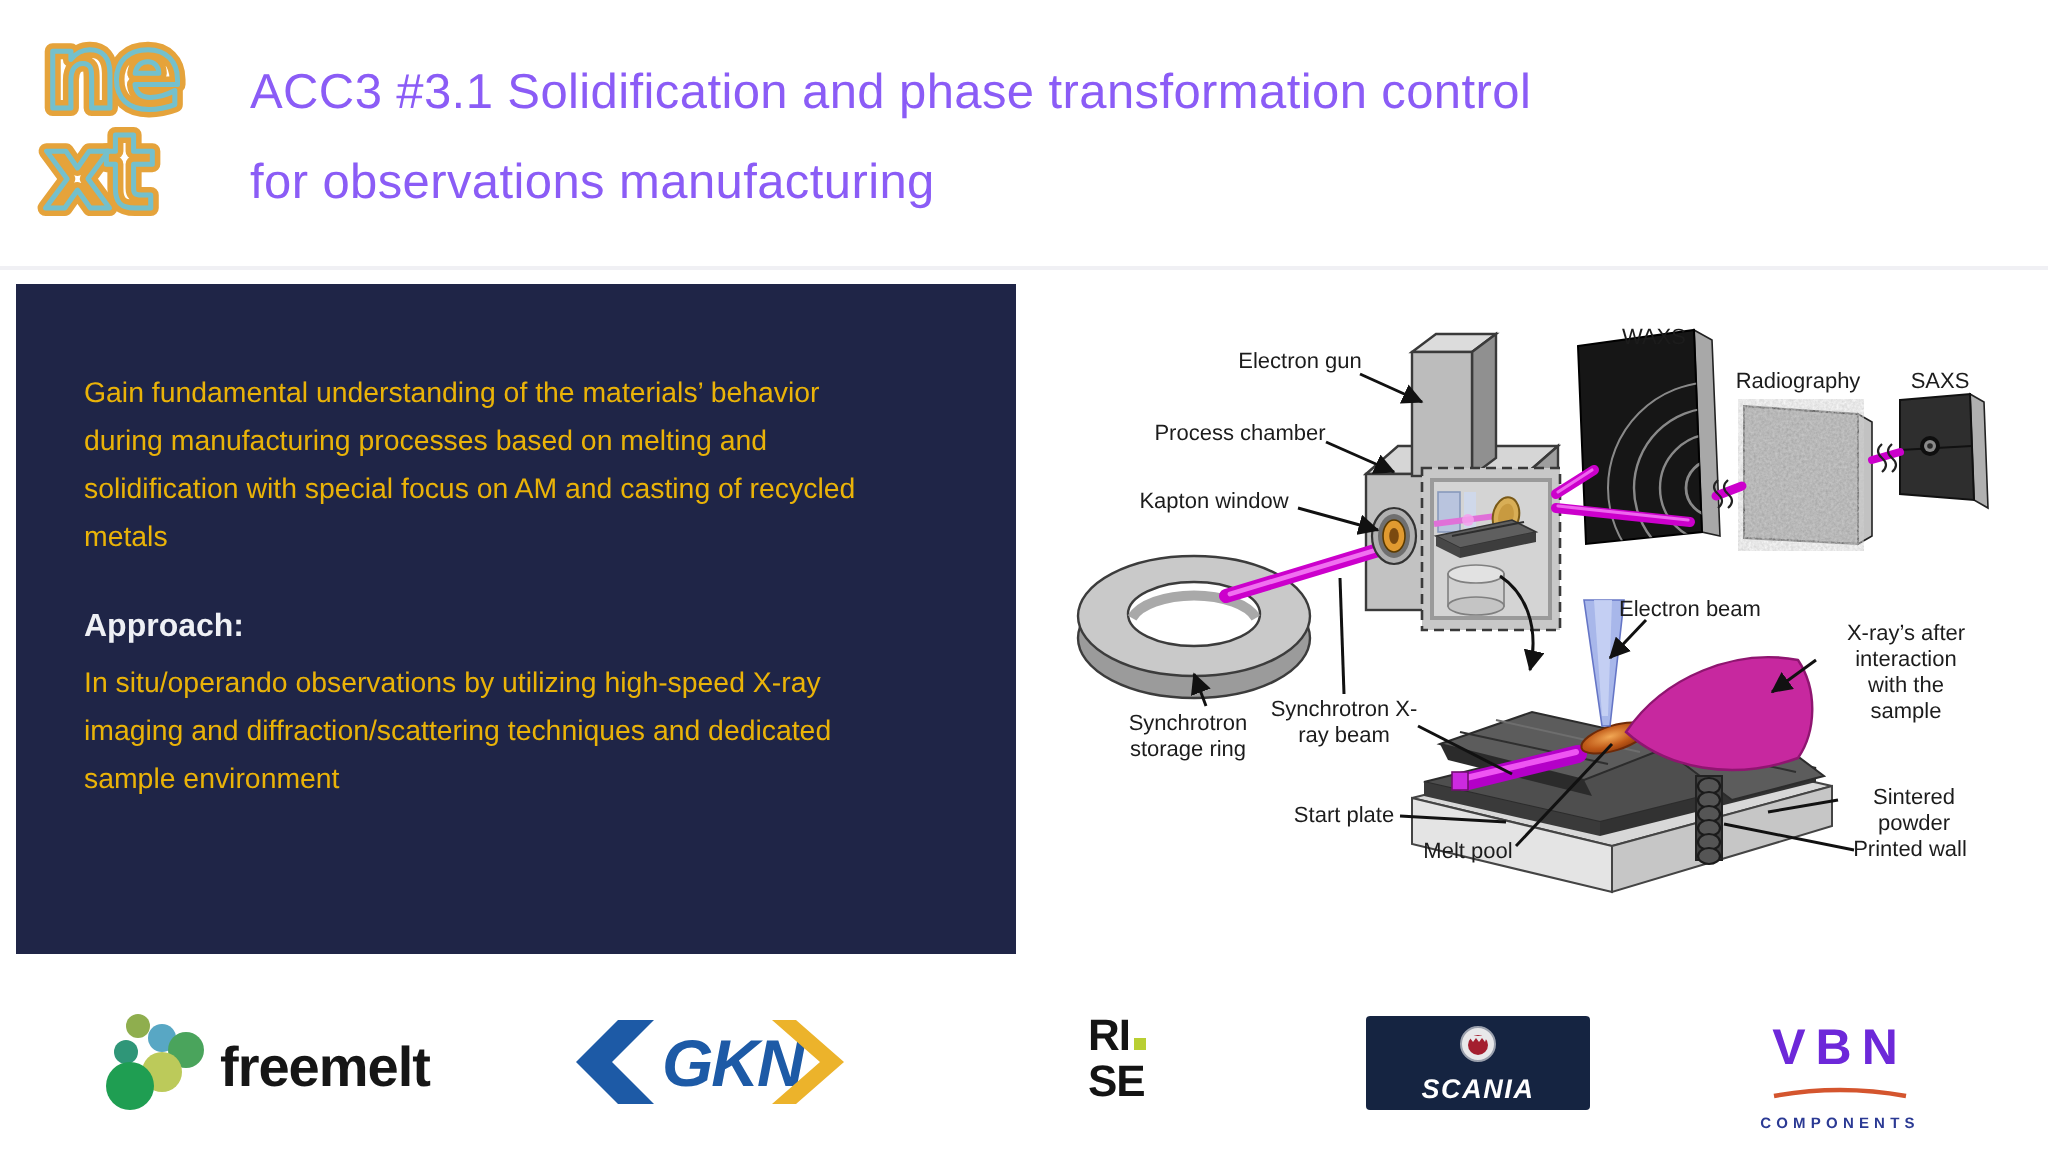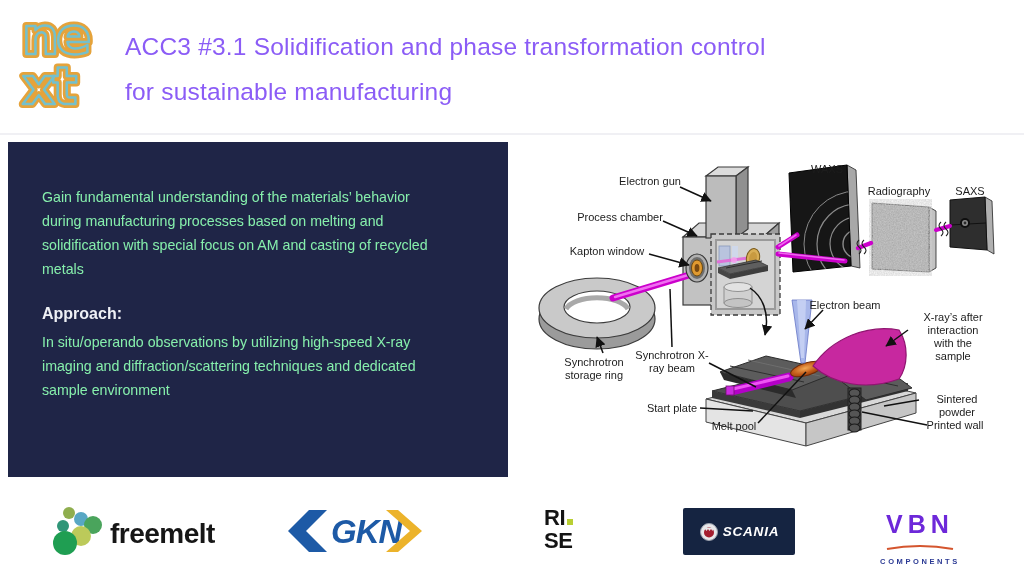--- a/index.html
+++ b/index.html
@@ -14,58 +14,58 @@
     font-size:24.5px;font-weight:500;color:#8b5cf6;line-height:45px;
     letter-spacing:0.2px;
   }
   .header-divider{left:0;top:133px;width:1024px;height:2px;background:#f0f0f4;}
   
   .info-panel{
     left:8px;top:142px;width:500px;height:335px;background:#1f2547;
     color:#eef0f5;box-sizing:border-box;padding:43px 26px 0 34px;
   }
   .info-heading{font-size:16px;font-weight:bold;margin:0 0 7px 0;}
-  .info-body{font-size:14.2px;line-height:24px;margin:0;white-space:pre-line;font-weight:400;color:#86efac;}
+  .info-body{font-size:14.2px;line-height:24px;margin:0;white-space:pre-line;font-weight:400;color:#eab308;}
   .approach-gap{margin-top:24px;}
   
   .dlabel{
     transform:translateX(-50%);
     font-size:11px;color:#1c1c1c;text-align:center;line-height:13px;
     white-space:pre-line;
   }
   
   .rise{
     left:544px;top:506px;font-size:22px;font-weight:700;color:#141414;
     line-height:23px;letter-spacing:-0.5px;
   }
   .rise-dot{display:inline-block;width:6px;height:6px;background:#b9cf33;margin-left:2px;}
   .scania{
     left:683px;top:508px;width:112px;height:47px;background:#152441;border-radius:2px;
-    display:flex;align-items:center;justify-content:center;gap:4px;
+    display:flex;align-items:center;justify-content:center;gap:4px;flex-direction:column;
   }
   .scania-word{color:#ffffff;font-size:13.5px;font-weight:900;font-style:italic;letter-spacing:0.8px;}
   .vbn{left:920px;top:511px;transform:translateX(-50%);text-align:center;width:120px;}
   .vbn-word{font-size:25px;font-weight:700;color:#6d28d9;letter-spacing:5px;line-height:26px;}
   .vbn-sub{font-size:7.5px;font-weight:bold;letter-spacing:2.6px;color:#2b3a94;margin-top:2px;}
 </style>
 </head>
 <body>
 
 <svg class="abs" style="left:16px;top:8px" width="92" height="104" viewBox="0 0 92 104">
   <g fill="none" stroke-linejoin="round" stroke-linecap="round" font-family="DejaVu Sans, sans-serif" font-weight="bold" font-size="52" letter-spacing="-3">
     <text x="6" y="46" stroke="#e5a33b" stroke-width="8">ne</text>
     <text x="6" y="46" stroke="#74c0cc" stroke-width="2.5">ne</text>
     <text x="6" y="96" stroke="#e5a33b" stroke-width="8">xt</text>
     <text x="6" y="96" stroke="#74c0cc" stroke-width="2.5">xt</text>
   </g>
 </svg>
 
 <div class="abs title">
   <div>ACC3 #3.1 Solidification and phase transformation control</div>
-  <div>for sustainable manufacturing</div>
+  <div>for observations manufacturing</div>
 </div>
 <div class="abs header-divider"></div>
 
 <div class="abs info-panel">
   <p class="info-body">Gain fundamental understanding of the materials’ behavior
 during manufacturing processes based on melting and
 solidification with special focus on AM and casting of recycled
 metals</p>
   <p class="info-heading approach-gap">Approach:</p>
   <p class="info-body">In situ/operando observations by utilizing high-speed X-ray

